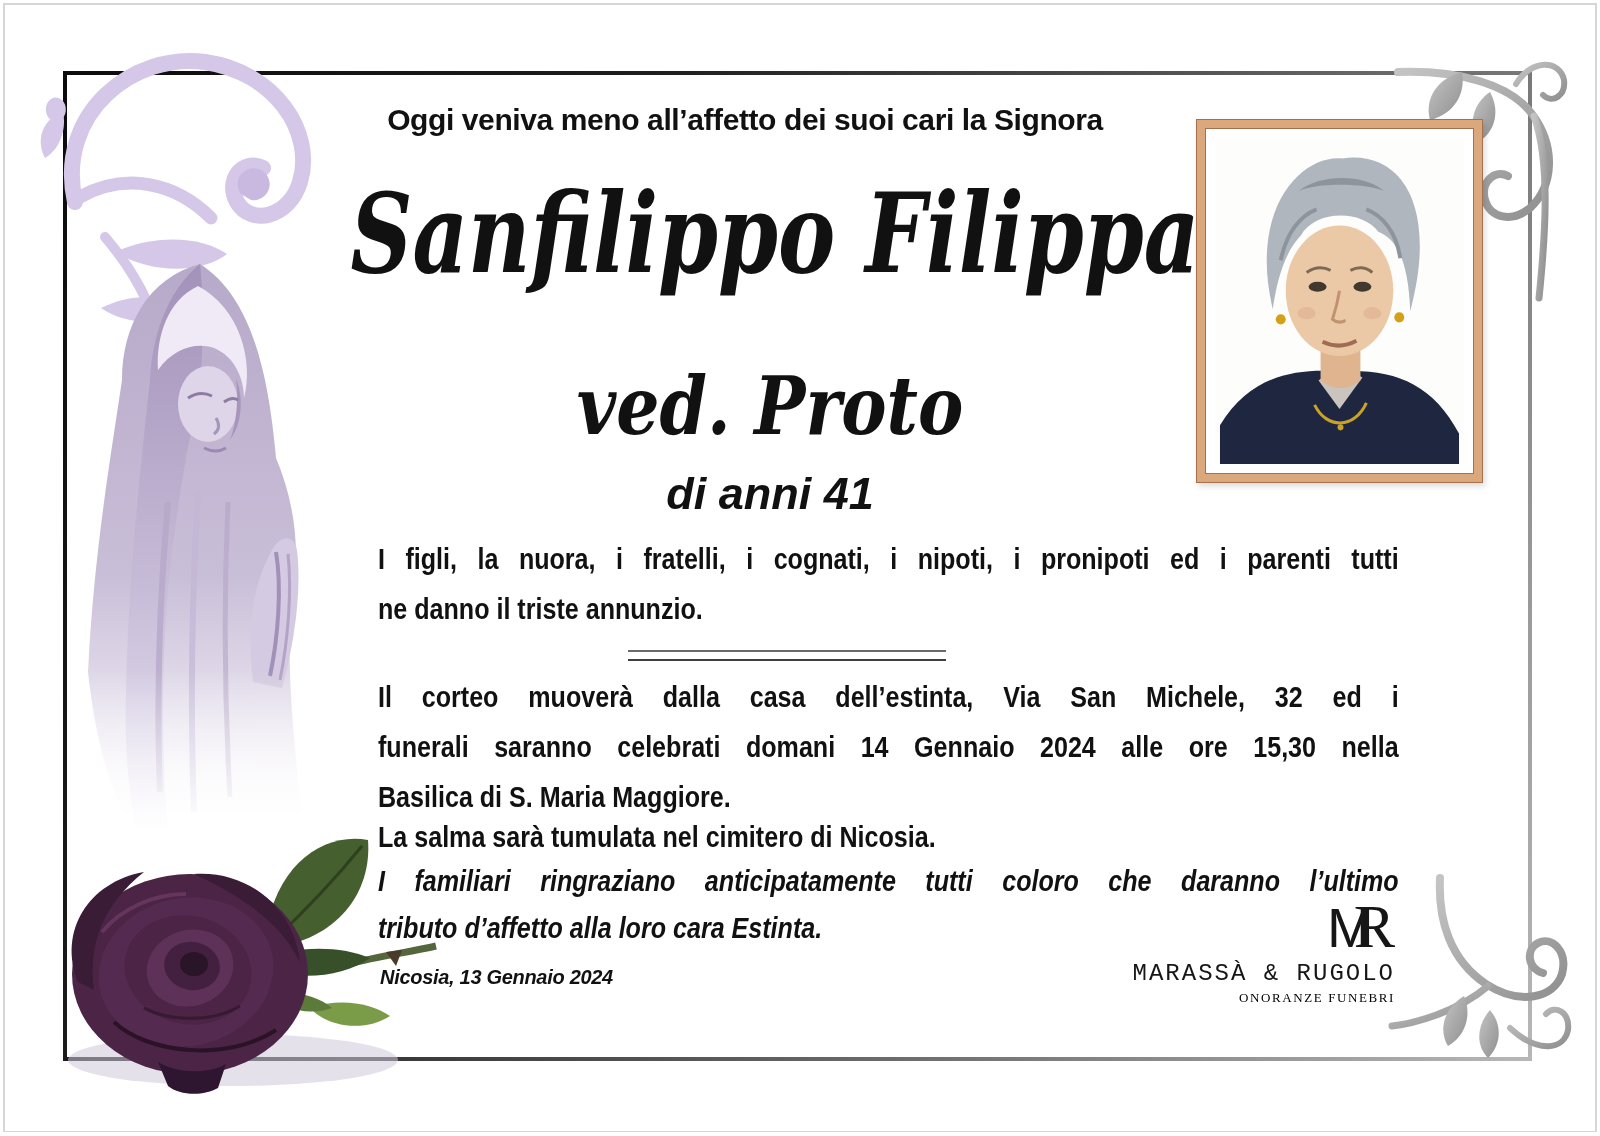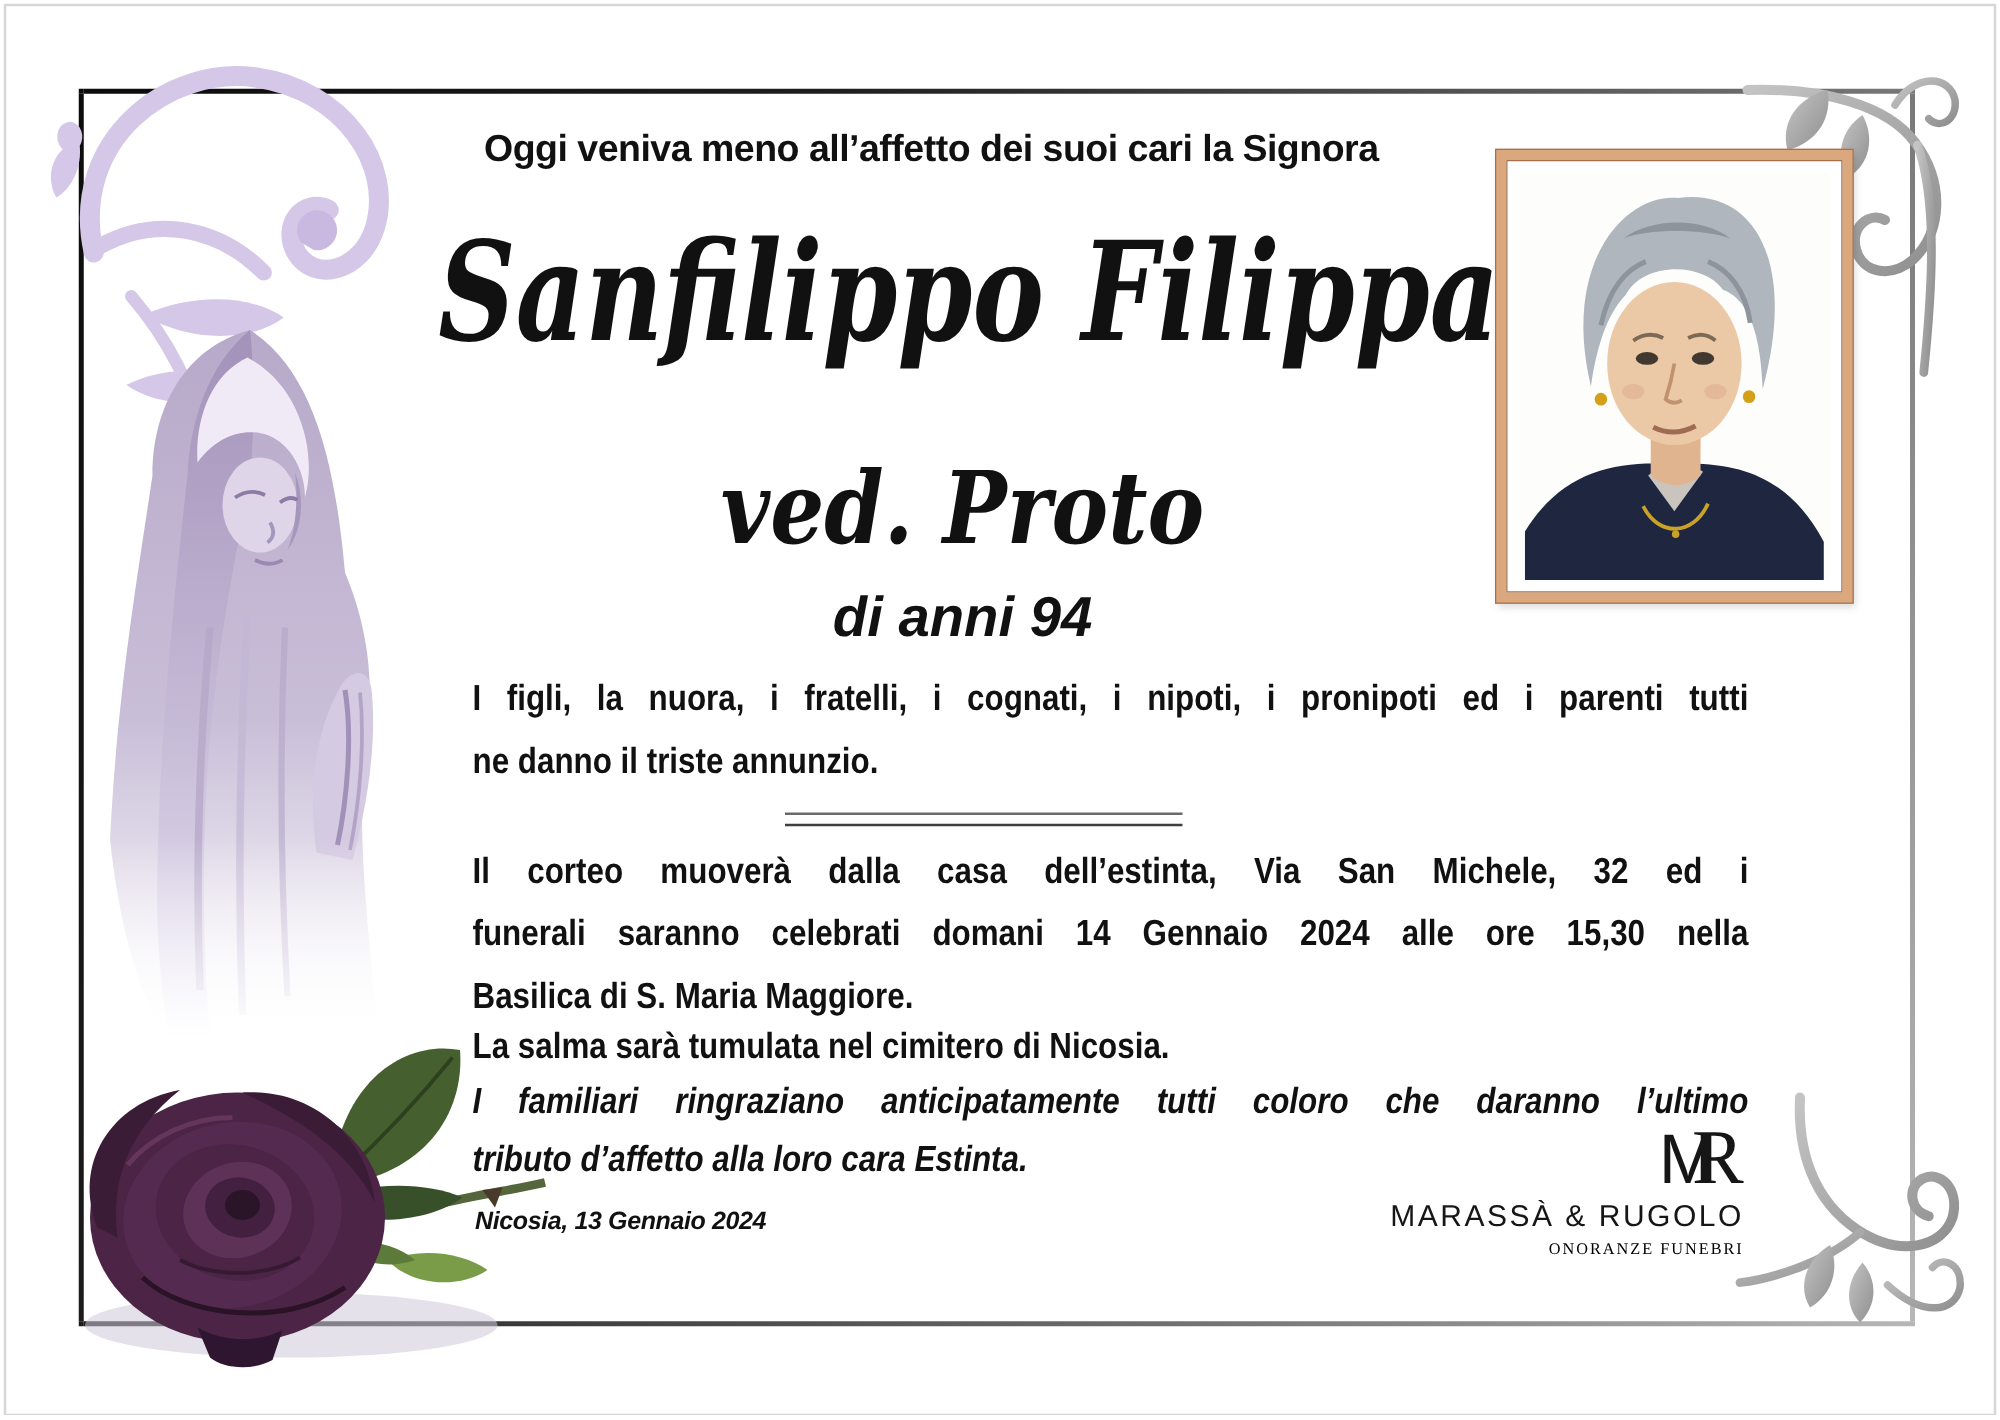--- a/index.html
+++ b/index.html
@@ -39,21 +39,21 @@
            border-bottom:2px solid #3f3f3f;z-index:6;}
 
   .dateline{left:380px;top:966px;font-weight:bold;font-style:italic;font-size:20px;
             letter-spacing:-0.3px;z-index:6;}
 
   
   .logo{left:1095px;top:890px;width:300px;text-align:right;z-index:6;color:#161616;}
   .monogram{height:72px;line-height:72px;}
   .mono-m{font-family:"Liberation Sans",sans-serif;font-weight:normal;font-size:56px;letter-spacing:-4px;}
   .mono-r{font-family:"Liberation Serif",serif;font-weight:normal;font-size:62px;margin-left:-16px;}
-  .agency-name{font-family:Liberation Sans, sans-serif;font-size:24px;letter-spacing:2px;margin-top:-2px;}
+  .agency-name{font-family:Liberation Mono, monospace;font-size:24px;letter-spacing:2px;margin-top:-2px;}
   .agency-sub{font-family:"Liberation Serif",serif;font-size:13px;letter-spacing:1.6px;margin-top:3px;color:#000000;}
 
   
   .photo-frame{left:1196px;top:119px;width:287px;height:364px;background:#dba87e;
                border:1px solid #a5714c;box-sizing:border-box;padding:8px;z-index:5;
                box-shadow:2px 3px 6px rgba(0,0,0,0.15);}
   .photo-mat{width:100%;height:100%;background:#ffffff;border:1px solid #a5714c;box-sizing:border-box;
              padding:9px;}
   .photo-mat svg{display:block;width:100%;height:100%;}
 
@@ -208,21 +208,21 @@
         <ellipse cx="158" cy="172" rx="9" ry="6" fill="#dca98b" opacity="0.5"></ellipse>
         <circle cx="66" cy="178" r="5" fill="#d4a017"></circle>
         <circle cx="185" cy="176" r="5" fill="#d4a017"></circle>
       </svg>
     </div>
   </div>
 
   <div class="abs intro">Oggi veniva meno all’affetto dei suoi cari la Signora</div>
   <div class="abs name">Sanfilippo Filippa</div>
   <div class="abs widow">ved. Proto</div>
-  <div class="abs age">di anni 94</div>
+  <div class="abs age">di anni 41</div>
 
   <div class="abs para family">
       <div class="tline">I figli, la nuora, i fratelli, i cognati, i nipoti, i pronipoti ed i parenti tutti</div>
       <div class="tline last">ne danno il triste annunzio.</div>
     </div>
 
   <div class="abs divider"></div>
 
   <div class="abs para funeral">
       <div class="tline">Il corteo muoverà dalla casa dell’estinta, Via San Michele, 32 ed i</div>

